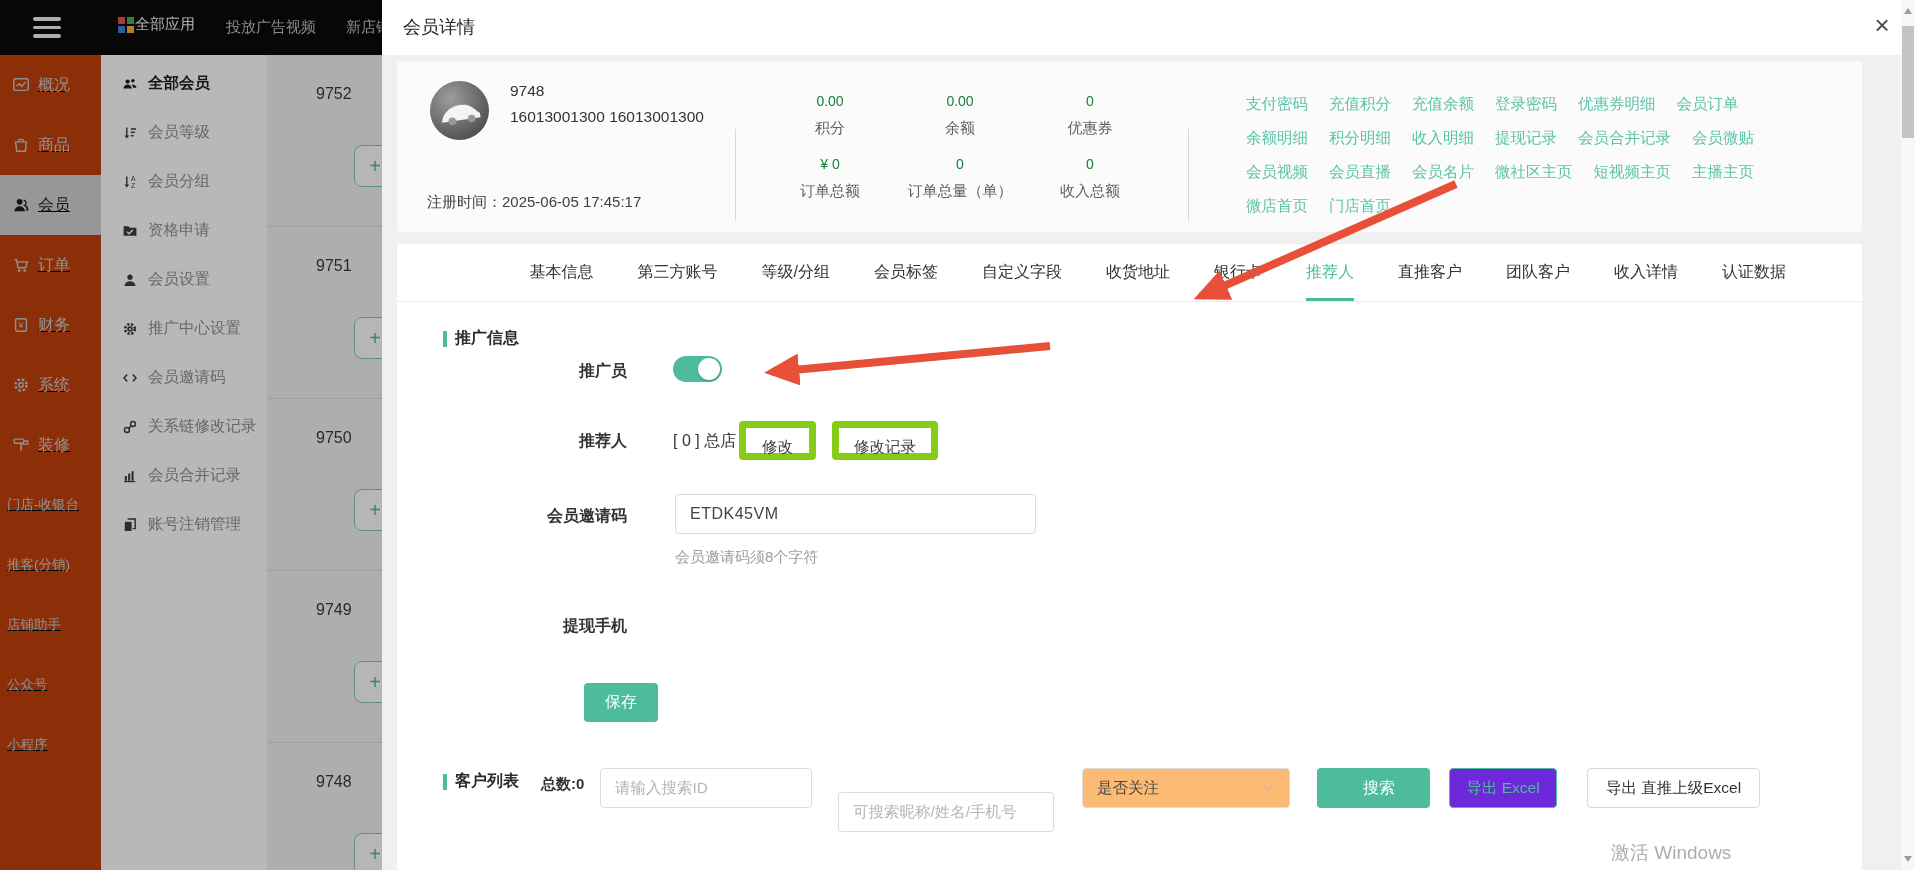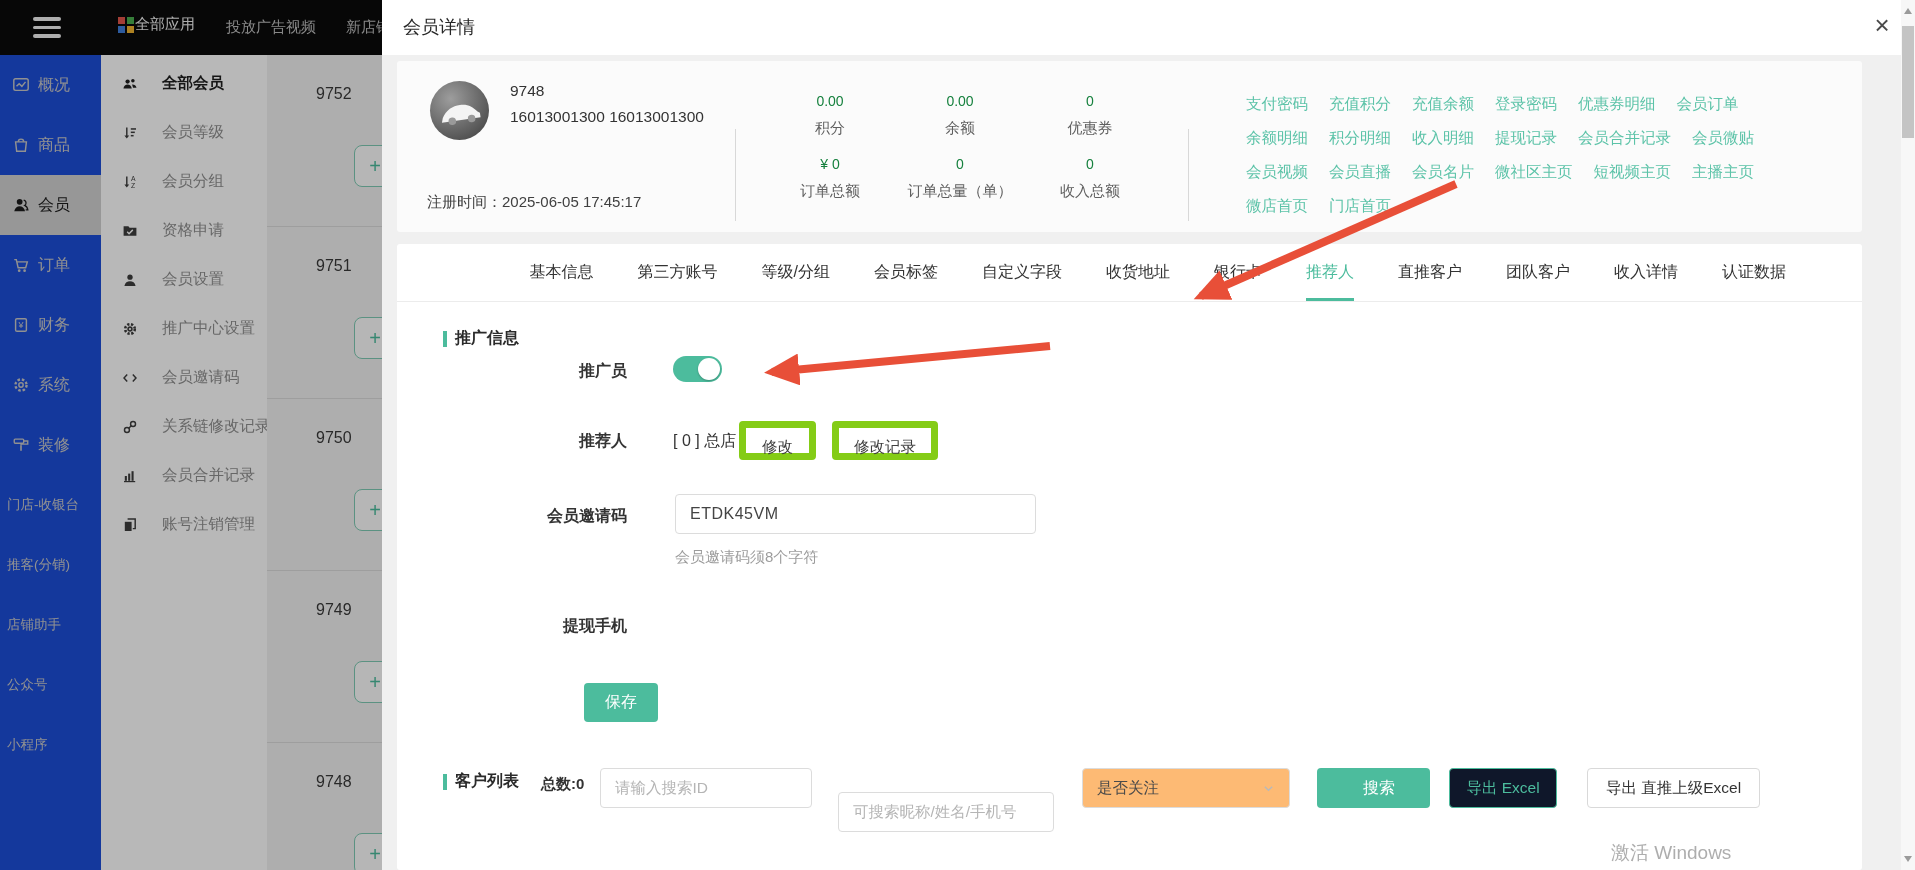--- a/index.html
+++ b/index.html
@@ -9,32 +9,32 @@
 
   
   #topbar { position:absolute; left:0; top:0; width:1915px; height:55px; background:#0b0b0b; z-index:1; }
   #hamburger { position:absolute; left:33px; top:17px; width:28px; height:21px; cursor:pointer; }
   #hamburger i { display:block; width:28px; height:3.5px; background:#f2f2f2; border-radius:2px; margin-bottom:5px; }
   #apps { position:absolute; left:118px; top:15px; display:flex; align-items:center; gap:1px; color:#f0f0f0; font-size:15px; }
   #topnav-extra { position:absolute; left:226px; top:18px; display:flex; gap:30px; color:#bdbdbd; font-size:15px; }
   .topnav-item { white-space:nowrap; }
 
   
-  #sidebar { position:absolute; left:0; top:55px; width:107px; height:815px; background:#1d4ed8; z-index:1; }
+  #sidebar { position:absolute; left:0; top:55px; width:107px; height:815px; background:#c2410c; z-index:1;text-decoration:underline; }
   .side-item { height:60px; display:flex; align-items:center; gap:8px; padding-left:12px;
     color:#c9c9c9; font-size:16px; cursor:pointer; white-space:nowrap; }
   .side-item .ic { width:18px; height:18px; display:inline-flex; color:#c9c9c9; flex:none; }
   .side-item.active { background:#d2d2d2; color:#1c1c1c; }
   .side-item.active .ic { color:#1c1c1c; }
   .side-item.noicon { padding-left:7px; font-size:13.5px; }
 
   
   #submenu { position:absolute; left:101px; top:55px; width:166px; height:815px; background:#ffffff;
     border-top-right-radius:18px; z-index:1; padding-top:4px; }
-  .sub-item { height:49px; display:flex; align-items:center; gap:24px; padding-left:21px;
+  .sub-item { height:49px; display:flex; align-items:center; gap:10px; padding-left:21px;
     color:#8f8f8f; font-size:15.5px; cursor:pointer; white-space:nowrap; }
   .sub-item .ic { width:16px; height:16px; display:inline-flex; color:#3d3d3d; flex:none; }
   .sub-item.active { color:#1f1f1f; font-weight:700; }
   .sub-item.active .ic { color:#1f1f1f; }
 
   
   #liststrip { position:absolute; left:267px; top:55px; width:115px; height:815px; background:#f2f2f2; z-index:1; }
   .mrow { position:relative; height:172px; border-bottom:1px solid #dcdcdc; }
   .mrow .num { position:absolute; left:49px; top:30px; font-size:16px; color:#3a3a3a; }
   .addbtn { position:absolute; left:87px; top:90px; width:42px; height:42px; border:1px solid #7ecbb4;
@@ -106,21 +106,21 @@
   .c-input { position:absolute; top:524px; height:40px; border:1px solid #dcdcdc; border-radius:4px; background:#fff;
     font-size:15.5px; color:#444; padding:0 14px; font-family:"Liberation Sans","DejaVu Sans",sans-serif; }
   .c-input::placeholder { color:#b5b5b5; }
   #in-id { left:203px; width:212px; } #in-name { left:441px; width:216px;margin-top:24px; }
   #sel-follow { position:absolute; left:685px; top:524px; width:208px; height:40px; border:1px solid #dcdcdc;
     border-radius:4px; background:#fdba74; display:flex; align-items:center; padding:0 14px; cursor:pointer; }
   #sel-follow span { font-size:15.5px; color:#4a4a4a; }
   #sel-follow .chev { margin-left:auto; color:#b9b9b9; }
   #btn-search { position:absolute; left:920px; top:524px; width:113px; height:40px; background:#4cbc9d; border:none;
     border-radius:4px; color:#fff; font-size:16px; cursor:pointer;padding-left:11px; }
-  #btn-export { position:absolute; left:1052px; top:524px; width:108px; height:40px; background:#0f172a;
+  #btn-export { position:absolute; left:1052px; top:524px; width:108px; height:40px; background:#6d28d9;
     border:1px solid #4cbc9d; border-radius:4px; color:#4cbc9d; font-size:15.5px; cursor:pointer; }
   #btn-export2 { position:absolute; left:1190px; top:524px; width:173px; height:40px; background:#fff;
     border:1px solid #d9d9d9; border-radius:4px; color:#333; font-size:15.5px; cursor:pointer; }
 
   
   #scrollbar { position:absolute; left:1901px; top:0; width:14px; height:870px; background:#f7f7f7; z-index:15; }
   #sb-up { position:absolute; left:3px; top:8px; width:0; height:0; border-left:4px solid transparent;
     border-right:4px solid transparent; border-bottom:6px solid #9a9a9a; }
   #sb-down { position:absolute; left:3px; bottom:8px; width:0; height:0; border-left:4px solid transparent;
     border-right:4px solid transparent; border-top:6px solid #9a9a9a; }

